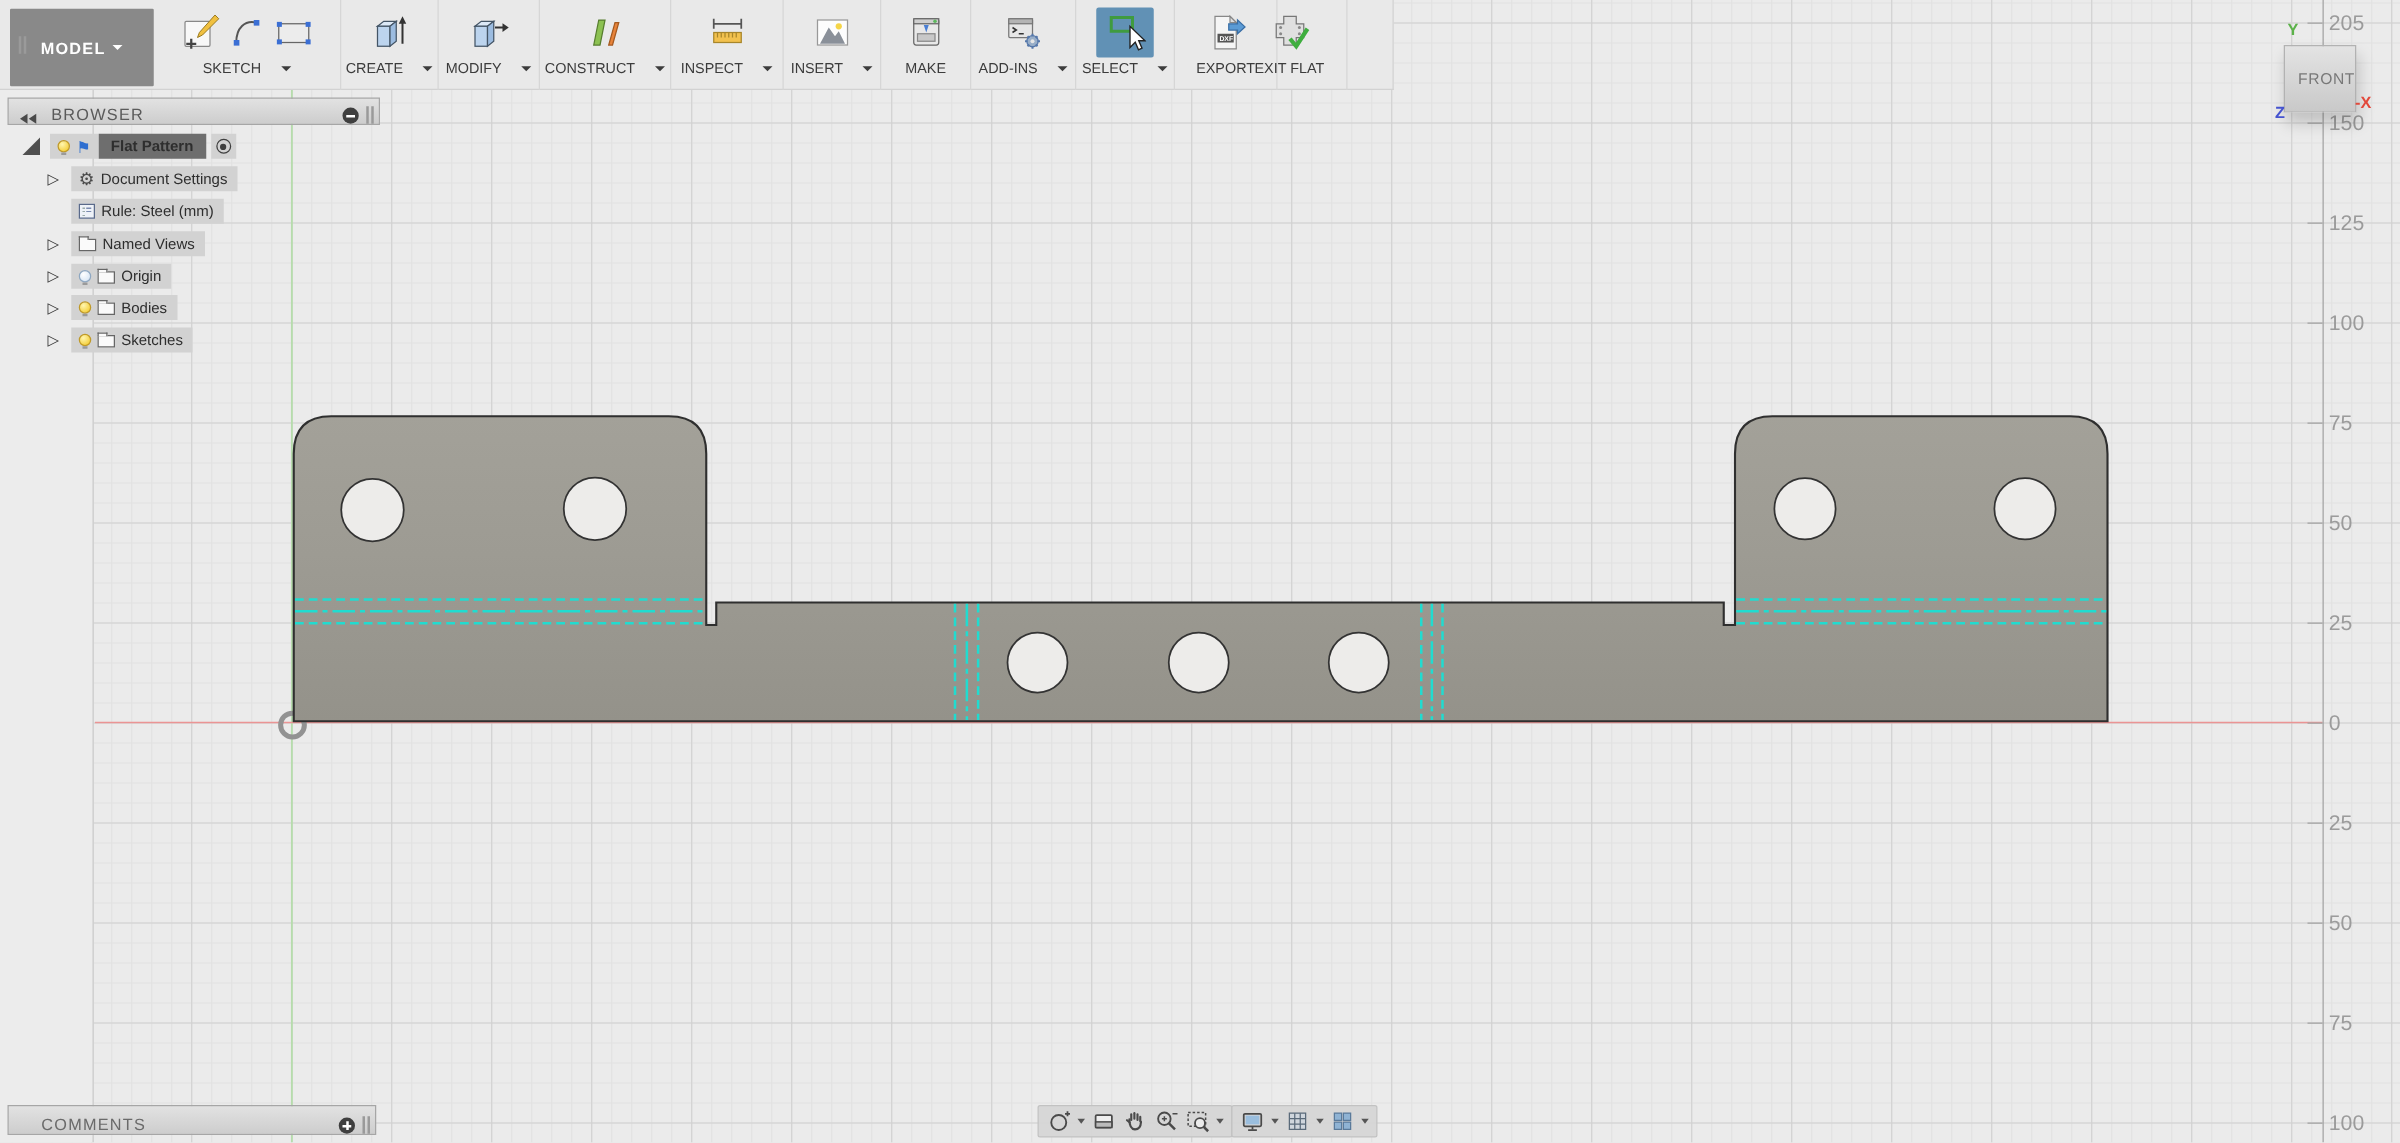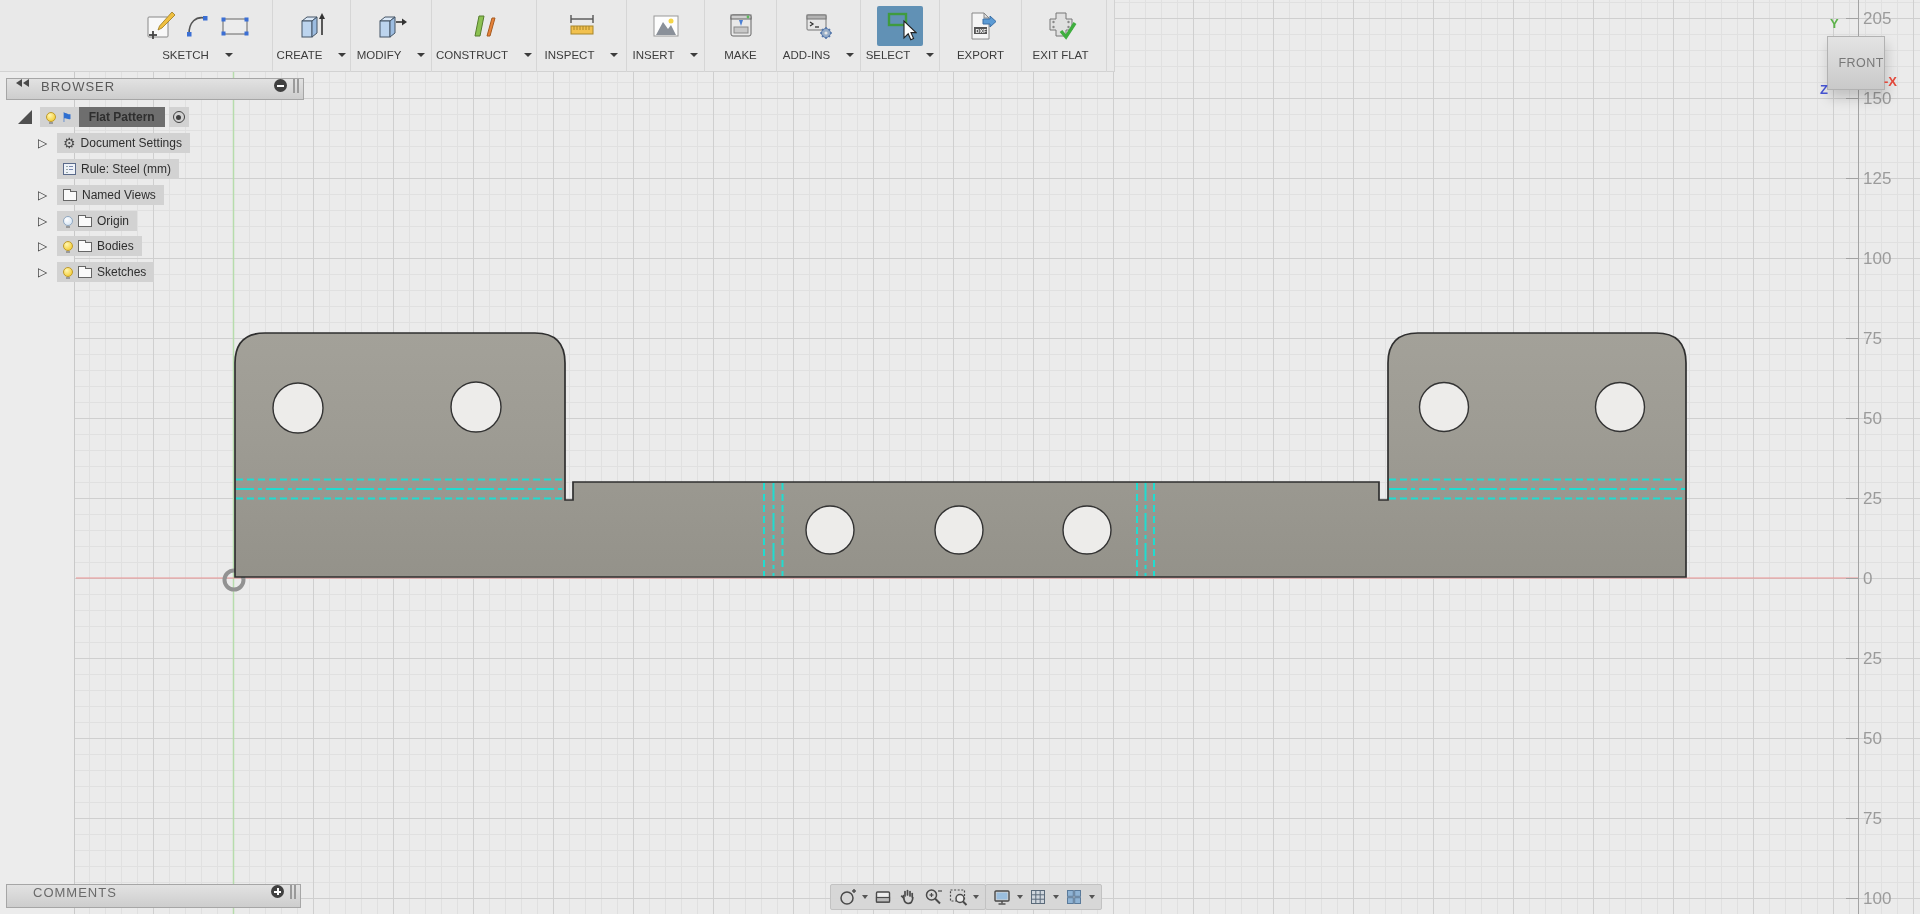--- a/index.html
+++ b/index.html
@@ -40,21 +40,21 @@
   .tb-group { position:absolute; top:0; height:72px; display:flex; flex-direction:column;
     align-items:center; padding-top:6px; border-right:1px solid #d6d6d6; }
   .tb-icons { height:40px; display:flex; align-items:center; gap:3px; }
   .tb-label { margin-top:3px; font-size:11.5px; color:#3c3c3c; display:flex; align-items:center;
     gap:16px; white-space:nowrap; }
   .select-tile { width:46px; height:40px; background:#6191b5; border-radius:2px;
     display:flex; align-items:center; justify-content:center; }
 
   
   .panel-bar { position:absolute; height:22px; background:linear-gradient(#e2e2e2,#cdcdcd);
-    border:1px solid #a6a6a6; display:flex; align-items:flex-start; }
+    border:1px solid #a6a6a6; display:flex; align-items:flex-end; }
   #browser-bar { left:6px; top:78px; width:298px; }
   #comments-bar { left:6px; top:884px; width:295px; height:24px; }
   .bar-title { font-size:13px; color:#5a5a5a; letter-spacing:1px; }
   .chev-left { width:0; height:0; border-top:4px solid transparent; border-bottom:4px solid transparent;
     border-right:6px solid #4a4a4a; display:inline-block; }
   .circle-btn { width:13px; height:13px; border-radius:50%; background:#3f3f3f; position:relative; }
   .circle-btn::after { content:""; position:absolute; left:3px; top:5.5px; width:7px; height:2px; background:#fff; }
   .circle-btn.plus::before { content:""; position:absolute; left:5.5px; top:3px; width:2px; height:7px; background:#fff; }
   .grip-v { width:6px; height:14px; border-left:2px solid #9a9a9a; border-right:2px solid #9a9a9a; }
 
@@ -166,20 +166,25 @@
 <div class="ruler-label" style="top:329px">75</div>
 <div class="ruler-label" style="top:409px">50</div>
 <div class="ruler-label" style="top:489px">25</div>
 <div class="ruler-label" style="top:569px">0</div>
 <div class="ruler-label" style="top:649px">25</div>
 <div class="ruler-label" style="top:729px">50</div>
 <div class="ruler-label" style="top:809px">75</div>
 <div class="ruler-label" style="top:889px">100</div>
 
 <div id="toolbar">
+  <div id="model-box">
+    <span class="grip-v"></span>
+    <span class="lbl">MODEL</span>
+    <span class="caret white"></span>
+  </div>
 
   <div class="tb-group" style="left:123px;width:150px">
     <div class="tb-icons">
       <svg width="34" height="34" viewBox="0 0 34 34">
         <rect x="4" y="8" width="20" height="20" rx="1" fill="#f8f8f8" stroke="#888"></rect>
         <path d="M28 3 L31 6 L18 19 L14 21 L15.5 17 Z" fill="#f0c040" stroke="#9a7a20" stroke-width="0.8"></path>
         <g stroke="#444" stroke-width="1.8">
             <line x1="5" y1="26" x2="13" y2="26"></line>
             <line x1="9" y1="22" x2="9" y2="30"></line>
           </g>
@@ -350,21 +355,21 @@
         <rect x="10" y="18" width="13" height="7" fill="#555"></rect>
         <text x="11.5" y="23.6" font-size="5.5" fill="#fff" font-weight="bold" font-family="Liberation Sans, sans-serif">DXF</text>
         <polygon points="19,10 26,10 26,7 32,12.5 26,18 26,15 19,15" fill="#5b9bd5" stroke="#3a6ea5"></polygon>
       </svg>
     </div>
     <div class="tb-label">
         <span>EXPORT</span>
       </div>
   </div>
 
-  <div class="tb-group" style="left:1015px;width:92px">
+  <div class="tb-group" style="left:986px;width:92px">
     <div class="tb-icons">
       <svg width="34" height="34" viewBox="0 0 34 34">
         <path d="M12 4 H22 V10 H28 V21 H22 V27 H12 V21 H6 V10 H12 Z" fill="#e0e0e0" stroke="#777"></path>
         <circle cx="9.5" cy="13" r="1.2" fill="#888"></circle>
           <circle cx="24.5" cy="13" r="1.2" fill="#888"></circle>
         <circle cx="9.5" cy="18" r="1.2" fill="#888"></circle>
           <circle cx="24.5" cy="18" r="1.2" fill="#888"></circle>
         <polyline points="17,22 22,28 31,14" fill="none" stroke="#3fae3f" stroke-width="3.4"></polyline>
       </svg>
     </div>

